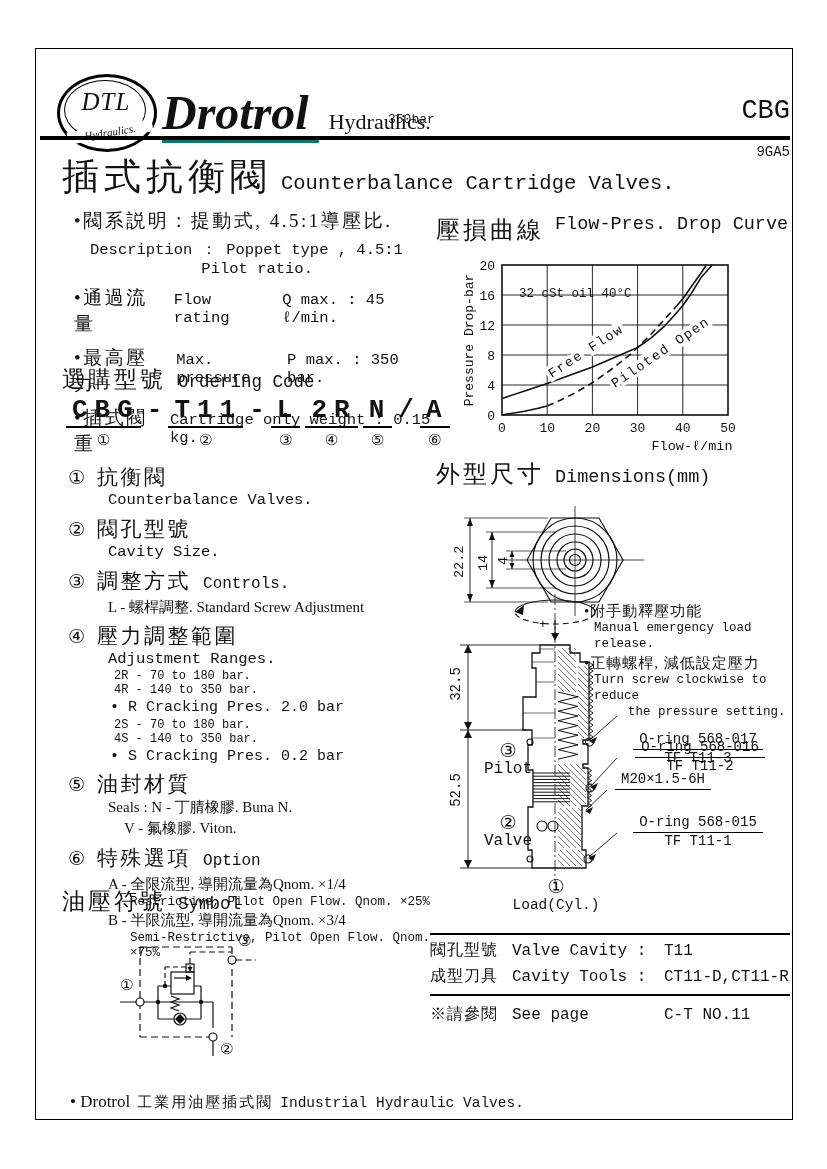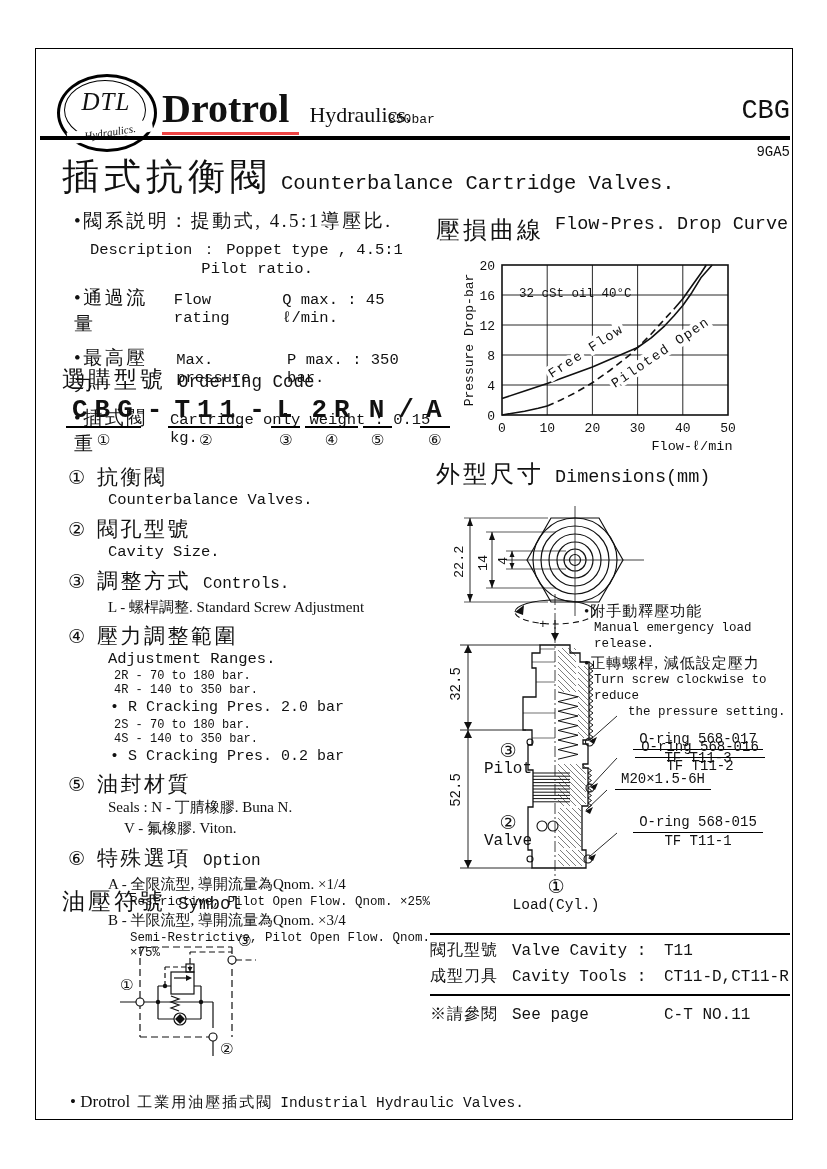--- a/index.html
+++ b/index.html
@@ -10,21 +10,21 @@
   .serif{font-family:"Liberation Serif","DejaVu Serif",serif;}
   .sans{font-family:"DejaVu Sans","Liberation Sans",sans-serif;}
   #frame{left:35px;top:48px;width:756px;height:1070px;border:1.6px solid #000;}
   
   #logo{left:57px;top:74px;width:100px;height:80px;}
   #logo .ring-outer{position:absolute;left:0;top:0;width:94px;height:72px;border:3px solid #000;border-radius:50%;}
   #logo .ring-inner{position:absolute;left:7px;top:6px;width:80px;height:58px;border:1.5px solid #000;border-radius:50%;}
   #logo .dtl{position:absolute;left:0;top:14px;width:98px;text-align:center;font-size:25px;font-style:italic;letter-spacing:1px;}
   #logo .hyd{position:absolute;left:10px;top:52px;width:86px;text-align:center;font-size:11px;font-style:italic;transform:rotate(-9deg);background:#fff;}
   #brand{left:162px;top:88px;display:flex;align-items:baseline;gap:10px;}
-  #brand .name{font-size:40px;font-weight:bold;border-bottom:3px solid #ef4444;padding:0 10px 2px 0;line-height:1.05;}
+  #brand .name{font-size:48px;font-weight:bold;font-style:italic;border-bottom:3px solid #0f766e;padding:0 10px 2px 0;line-height:1.05;}
   #brand .suffix{font-size:22px;}
   #bar350{left:388px;top:112px;font-size:13px;}
   #model{left:700px;top:96px;width:90px;text-align:right;font-size:27px;}
   #rule{left:40px;top:136px;width:750px;height:4px;background:#000;}
   #pagecode{left:700px;top:144px;width:90px;text-align:right;font-size:14px;}
   #title{left:62px;top:152px;display:flex;align-items:baseline;gap:9px;}
   #title .zh{font-size:37px;letter-spacing:5px;}
   #title .en{font-size:20.5px;}
   
   #specs{left:74px;top:208px;width:368px;}

